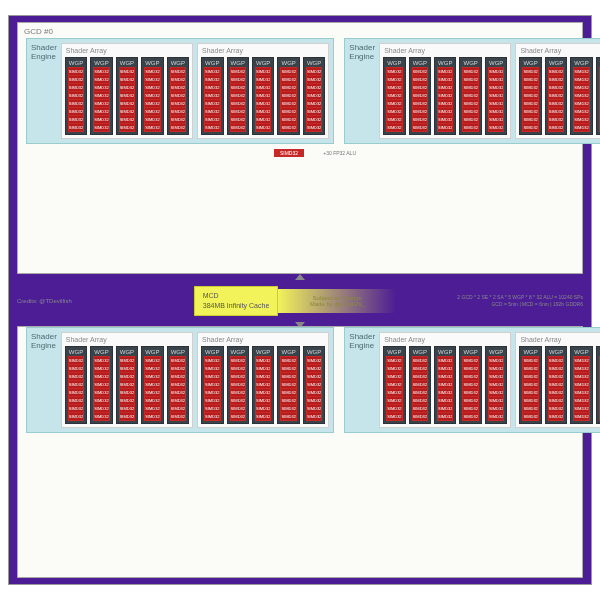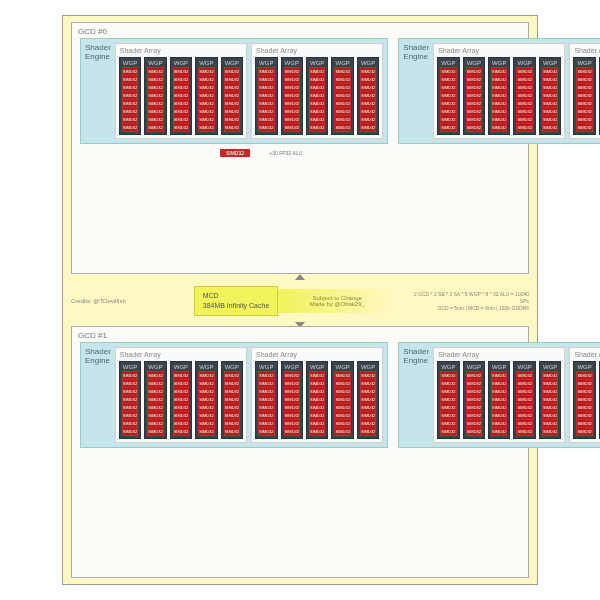--- a/index.html
+++ b/index.html
@@ -1,16 +1,16 @@
 <!DOCTYPE html>
 <html><head>
 <meta charset="utf-8">
 <style>
 body{margin:0;font-family:Arial,Helvetica,sans-serif;font-size:6px;color:#333;background:#fff;display:flex;align-items:center;justify-content:center;width:600px;height:600px}
-.canvas{width:476px;height:570px;border:1px solid #999;background:#fef9c3;position:relative;box-sizing:border-box}
+.canvas{width:584px;height:570px;border:1px solid #999;background:#4c1d95;position:relative;box-sizing:border-box}
 .gcd{position:absolute;left:8px;right:8px;border:1px solid #aaa;background:#fbfbf8;box-sizing:border-box}
 .gcd.top{top:6px;height:252px}
 .gcd.bot{bottom:6px;height:252px}
 .gcd-title{font-size:8px;color:#777;padding:4px 6px 2px}
 .se-row{display:flex;gap:10px;padding:0 8px 8px}
 .shader-engine{flex:1;background:#c6e5eb;border:1px solid #9cc;padding:4px;display:flex;flex-direction:row;gap:4px;box-sizing:border-box}
 .se-title{font-size:8px;color:#4a6a72}
 .shader-array{background:#fafafa;border:1px solid #d0d0d0;padding:3px;display:flex;flex-direction:column;gap:2px}
 .sa-title{font-size:7px;color:#888;padding:0 0 1px 1px}
 .wgp-row{display:flex;gap:3px}
@@ -340,21 +340,20 @@
 <div>Made by @Olrak29_</div>
 </div>
 <div class="specs">
 <div>2 GCD * 2 SE * 2 SA * 5 WGP * 8 * 32 ALU = 10240 SPs</div>
 <div>GCD = 5nm | MCD = 6nm | 192b GDDR6</div>
 </div>
 </div>
 <div class="arrow dn"></div>
 
 <div class="gcd bot">
-<div class="gcd-title">GCD #1</div>
 <div class="se-row">
         <div class="shader-engine">
           <div class="se-title">Shader Engine</div>
           <div class="shader-array">
             <div class="sa-title">Shader Array</div>
             <div class="wgp-row">
               <div class="wgp">
                 <div class="wgp-title">WGP</div>
                 <div class="simd-stack">
                   <div class="simd">SIMD32</div>

